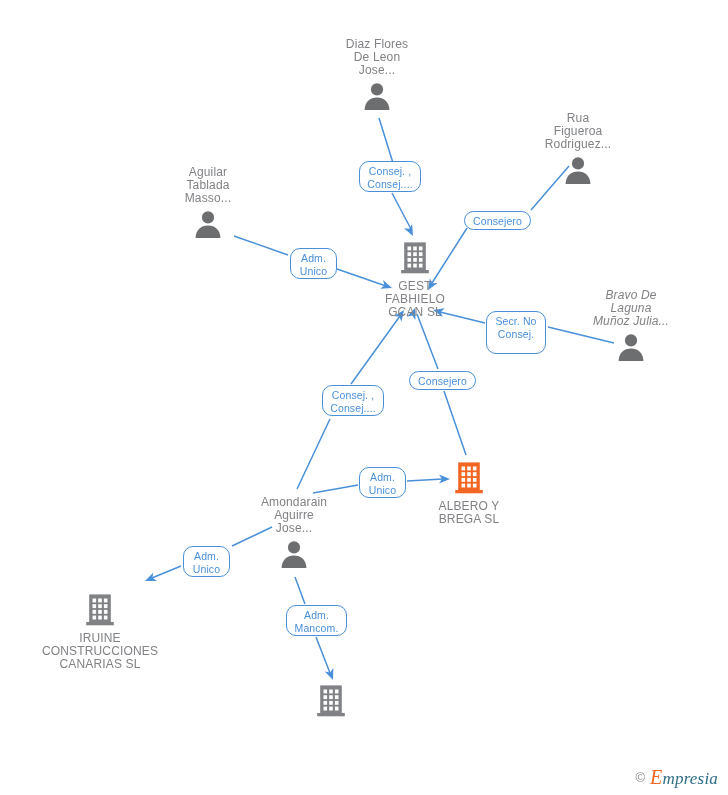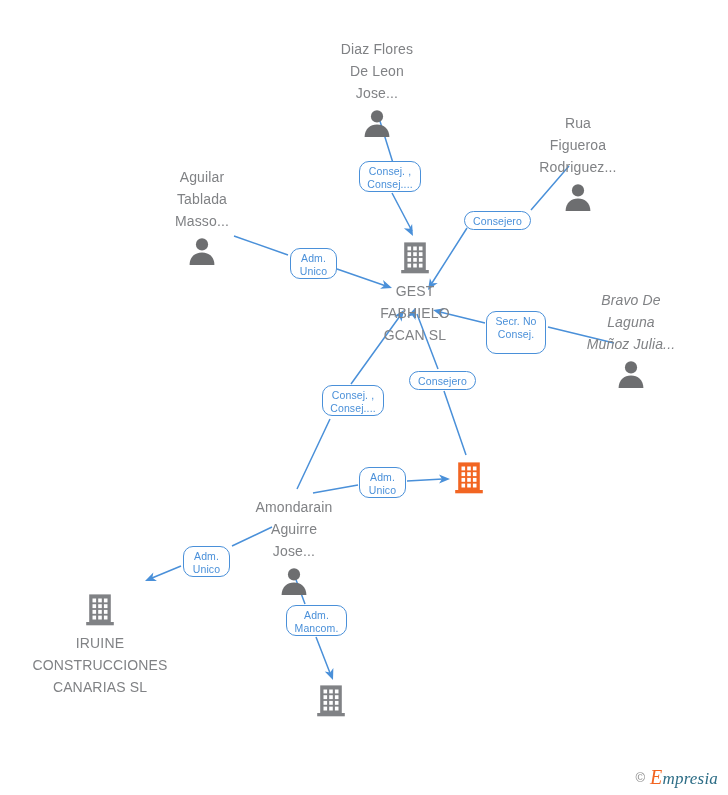--- a/index.html
+++ b/index.html
@@ -29,22 +29,22 @@
     pointer-events: none;
   }
 
   
   .node {
     position: absolute;
     width: 150px;
     margin-left: -75px;
     text-align: center;
     color: #808285;
-    font-size: 14px;
-    line-height: 22px;
+    font-size: 12px;
+    line-height: 13px;
     letter-spacing: .15px;
   }
   .node .glyph {
     display: block;
     line-height: 0;
     margin: 0 auto;
   }
   .node .caption {
     display: block;
     white-space: pre-line;
@@ -139,21 +139,21 @@
       </div>
       <div class="node person" style="left: 578px; top: 96px; margin-top: 16px;">
         <span class="caption">Rua
 Figueroa
 Rodriguez...</span>
         <span class="glyph"><svg width="30" height="30" viewBox="0 0 30 30" xmlns="http://www.w3.org/2000/svg">
             <circle cx="15" cy="8.4" r="6.1" fill="#6d6e70"></circle>
             <path d="M2.6 29 C2.6 20.7 8.2 16.4 15 16.4 C21.8 16.4 27.4 20.7 27.4 29 Z" fill="#6d6e70"></path>
           </svg></span>
       </div>
-      <div class="node person" style="left: 202px; top: 166px;">
+      <div class="node person" style="left: 208px; top: 166px;">
         <span class="caption">Aguilar
 Tablada
 Masso...</span>
         <span class="glyph"><svg width="30" height="30" viewBox="0 0 30 30" xmlns="http://www.w3.org/2000/svg">
             <circle cx="15" cy="8.4" r="6.1" fill="#6d6e70"></circle>
             <path d="M2.6 29 C2.6 20.7 8.2 16.4 15 16.4 C21.8 16.4 27.4 20.7 27.4 29 Z" fill="#6d6e70"></path>
           </svg></span>
       </div>
       <div class="node company" style="left: 415px; top: 239px;">
         <span class="glyph"><svg width="34" height="36" viewBox="0 0 34 36" xmlns="http://www.w3.org/2000/svg">
@@ -195,20 +195,22 @@
             <rect x="9.5" y="24.6" width="3.6" height="3.9" fill="#ffffff"></rect>
             <rect x="15.2" y="7.5" width="3.6" height="3.9" fill="#ffffff"></rect>
             <rect x="15.2" y="13.2" width="3.6" height="3.9" fill="#ffffff"></rect>
             <rect x="15.2" y="18.9" width="3.6" height="3.9" fill="#ffffff"></rect>
             <rect x="15.2" y="24.6" width="3.6" height="3.9" fill="#ffffff"></rect>
             <rect x="20.9" y="7.5" width="3.6" height="3.9" fill="#ffffff"></rect>
             <rect x="20.9" y="13.2" width="3.6" height="3.9" fill="#ffffff"></rect>
             <rect x="20.9" y="18.9" width="3.6" height="3.9" fill="#ffffff"></rect>
             <rect x="20.9" y="24.6" width="3.6" height="3.9" fill="#ffffff"></rect>
           </svg></span>
+        <span class="caption">ALBERO Y
+BREGA  SL</span>
       </div>
       <div class="node person" style="left: 294px; top: 496px;">
         <span class="caption">Amondarain
 Aguirre
 Jose...</span>
         <span class="glyph"><svg width="30" height="30" viewBox="0 0 30 30" xmlns="http://www.w3.org/2000/svg">
             <circle cx="15" cy="8.4" r="6.1" fill="#6d6e70"></circle>
             <path d="M2.6 29 C2.6 20.7 8.2 16.4 15 16.4 C21.8 16.4 27.4 20.7 27.4 29 Z" fill="#6d6e70"></path>
           </svg></span>
       </div>

